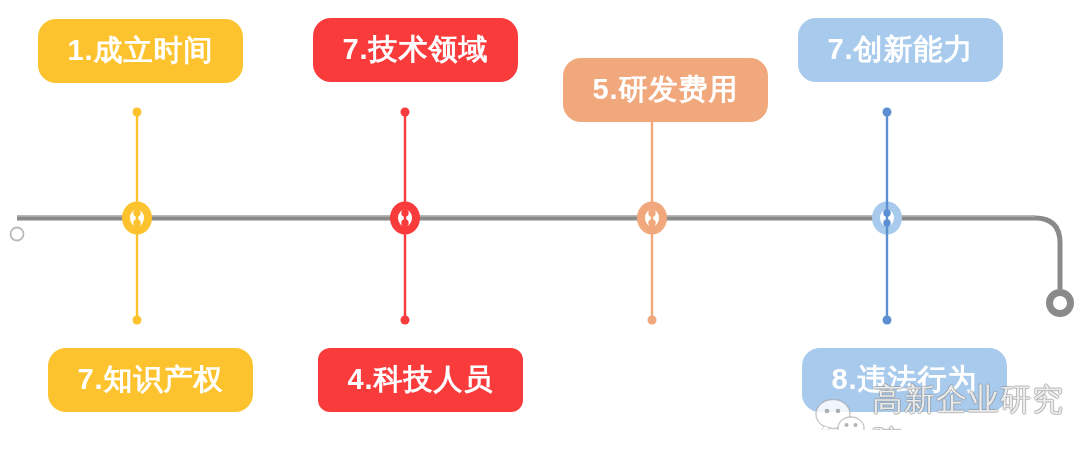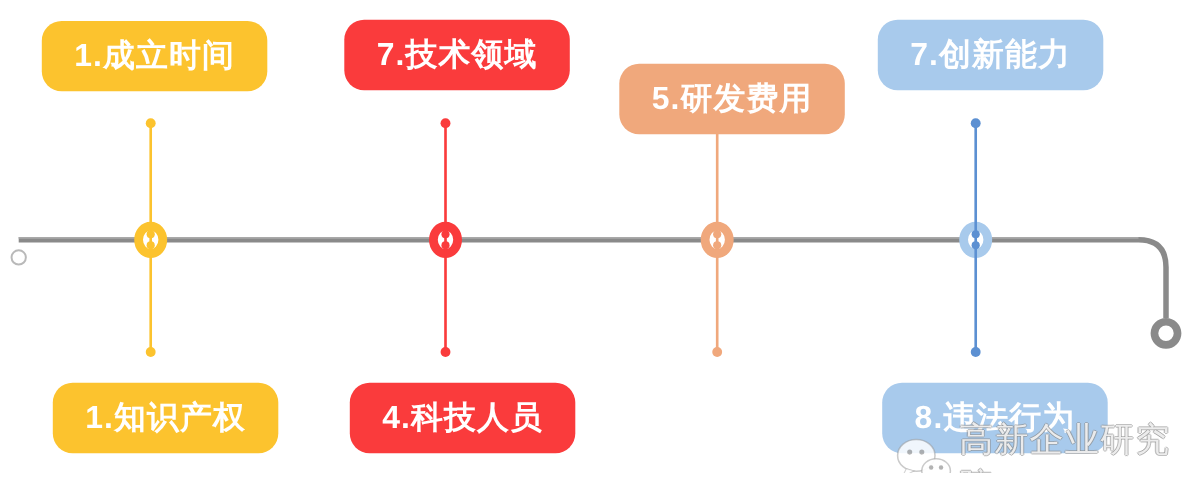--- a/index.html
+++ b/index.html
@@ -33,21 +33,21 @@
     font-size:29px;font-weight:bold;
     letter-spacing:1px;
     display:flex;align-items:center;justify-content:center;
     white-space:nowrap;
   }
   .p1{left:38px;top:19px;}
   .p3{left:313px;top:18px;}
   .p5{left:563px;top:30px;margin-top:28px;}
   .p7{left:798px;top:18px;}
   .p2{left:48px;top:348px;}
-  .p4{left:318px;top:348px;}
+  .p4{left:318px;top:348px;border-radius:12px;}
   .p6{left:570px;top:348px;}
   .p8{left:802px;top:348px;}
   
   .watermark{
     position:absolute;left:812px;top:379px;
     display:flex;align-items:center;
     pointer-events:none;
   }
   .wm-icon{opacity:0.9;flex:0 0 auto;margin-right:4px;}
   .wm-text{
@@ -106,21 +106,21 @@
     <circle class="dot" cx="25" cy="12" r="4.5"></circle>
     <circle class="dot" cx="25" cy="220" r="4.5"></circle>
     <circle class="dot" cx="25" cy="113" r="3.7"></circle>
     <circle class="dot" cx="25" cy="123" r="3.7"></circle>
   </svg>
 
   <div class="pill p1" style="--ring: #fcc32e; --line: #fcc32e;">
     <span>1.成立时间</span>
   </div>
   <div class="pill p2" style="--ring: #fcc32e; --line: #fcc32e;">
-    <span>1.知识产权</span>
+    <span>7.知识产权</span>
   </div>
   <div class="pill p3" style="--ring: #fa3b3c; --line: #fa3b3c;">
     <span>7.技术领域</span>
   </div>
   <div class="pill p4" style="--ring: #fa3b3c; --line: #fa3b3c;">
     <span>4.科技人员</span>
   </div>
   <div class="pill p5" style="--ring: #f0a87c; --line: #f0a87c;">
     <span>5.研发费用</span>
   </div>

